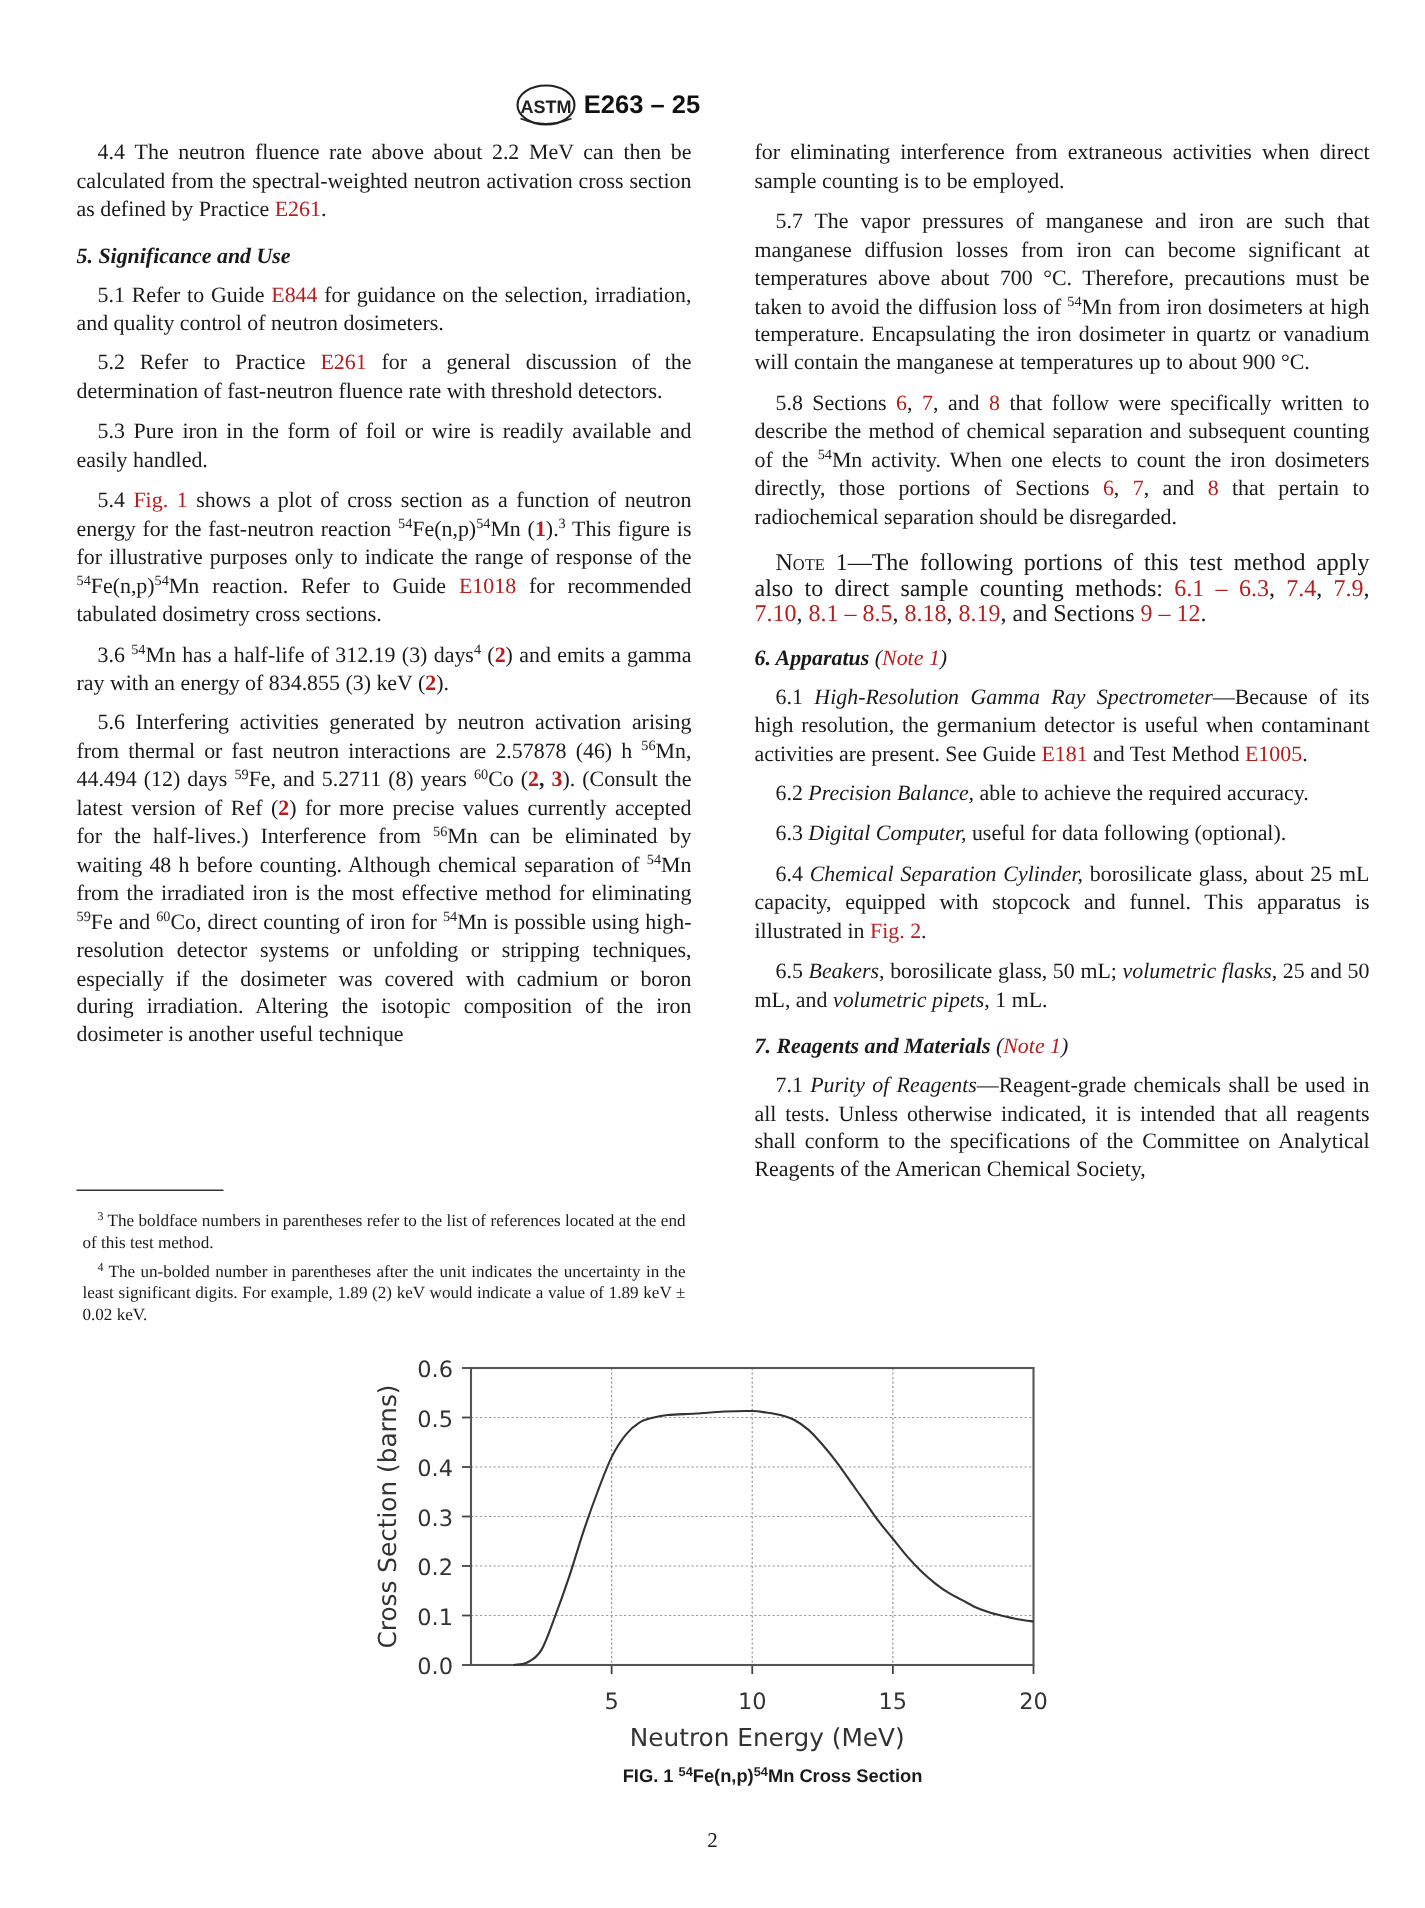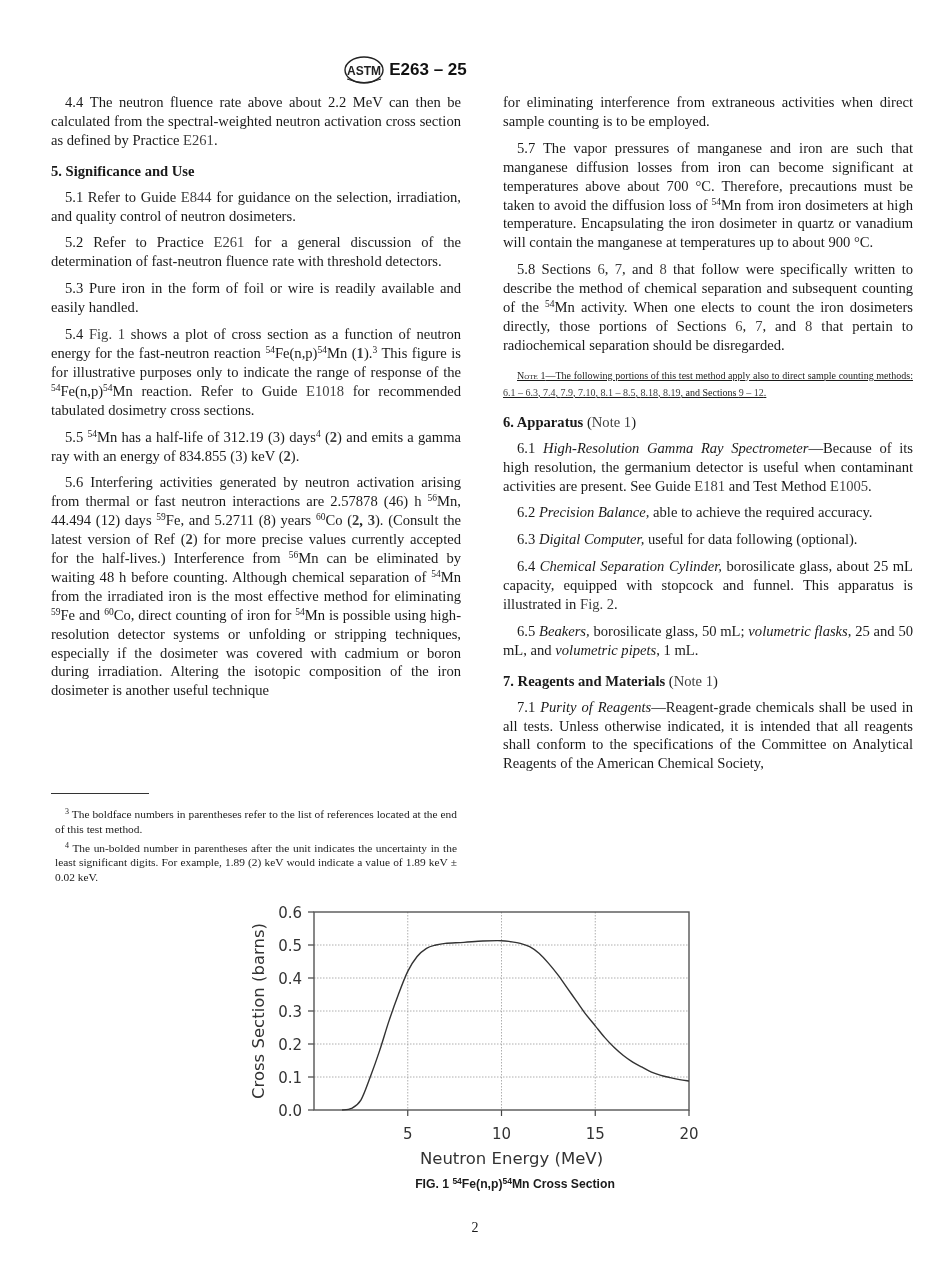--- a/index.html
+++ b/index.html
@@ -6,25 +6,25 @@
   body { width: 950px; height: 1272px; position: relative; overflow: hidden;
          font-family: "Liberation Serif", serif; color: #1a1a1a; }
   .header { position: absolute; top: 54px; left: 0; width: 810px; height: 32px; display: flex; justify-content: center; align-items: center; }
   .header .logo { width: 42px; height: 30px; margin-right: 4px; }
   .header .code { font-family: "Liberation Sans", sans-serif; font-weight: bold; font-size: 17px; color: #111; }
   .col { position: absolute; top: 93px; width: 410px; font-size: 14.6px; line-height: 18.9px; text-align: justify; }
   .col.left { left: 51px; }
   .col.right { left: 503px; }
   p { margin: 0 0 8px 0; text-indent: 14px; }
   p.noind { text-indent: 0; }
-  h2 { font-size: 14.6px; font-weight: bold; margin: 12px 0 7px 0; }
-  .ref { color: #404040; }
+  h2 { font-size: 14.6px; font-weight: bold; margin: 12px 0 7px 0; font-style: italic; }
+  .ref { color: #b91c1c; }
   b.ref { font-weight: bold; }
   sup { font-size: 9.5px; line-height: 0; vertical-align: 5px; }
-  .note { font-size: 10px; line-height: 17px; text-indent: 14px; margin: 12px 0 10px 0; text-decoration: underline; }
+  .note { font-size: 16px; line-height: 17px; text-indent: 14px; margin: 12px 0 10px 0; }
   .note .sc { font-variant: small-caps; }
   .fnrule { position: absolute; left: 51px; top: 793px; width: 98px; border-top: 1px solid #333; }
   .footnotes { position: absolute; left: 51px; top: 803px; width: 410px; font-size: 11.4px; line-height: 14.8px; text-align: justify; }
   .footnotes p { margin: 4px; text-indent: 10px; }
   .footnotes sup { font-size: 8px; vertical-align: 4px; }
   .chart { position: absolute; left: 240px; top: 898px; width: 470px; height: 290px; }
   .caption { position: absolute; top: 1177px; left: 0; width: 950px; text-align: center; font-family: "Liberation Sans", sans-serif; font-weight: bold; font-size: 12.2px; margin-left: 40px; }
   .caption sup { font-size: 8.5px; vertical-align: 4px; }
   .pageno { position: absolute; top: 1220px; left: 0; width: 950px; text-align: center; font-size: 14px; }
 </style>
@@ -46,21 +46,21 @@
   <h2>5. Significance and Use</h2>
 
   <p><span>5.1 Refer to Guide </span><a class="ref">E844</a><span> for guidance on the selection, irradiation, and quality control of neutron dosimeters.</span></p>
 
   <p><span>5.2 Refer to Practice </span><a class="ref">E261</a><span> for a general discussion of the determination of fast-neutron fluence rate with threshold detectors.</span></p>
 
   <p>5.3 Pure iron in the form of foil or wire is readily available and easily handled.</p>
 
   <p><span>5.4 </span><a class="ref">Fig. 1</a><span> shows a plot of cross section as a function of neutron energy for the fast-neutron reaction </span><sup>54</sup><span>Fe(n,p)</span><sup>54</sup><span>Mn (</span><b class="ref">1</b><span>).</span><sup>3</sup><span> This figure is for illustrative purposes only to indicate the range of response of the </span><sup>54</sup><span>Fe(n,p)</span><sup>54</sup><span>Mn reaction. Refer to Guide </span><a class="ref">E1018</a><span> for recommended tabulated dosimetry cross sections.</span></p>
 
-  <p><span>5.5 </span><sup>54</sup><span>Mn has a half-life of 312.19 (3) days</span><sup>4</sup><span> (</span><b class="ref">2</b><span>) and emits a gamma ray with an energy of 834.855 (3) keV (</span><b class="ref">2</b><span>).</span></p>
+  <p><span>3.6 </span><sup>54</sup><span>Mn has a half-life of 312.19 (3) days</span><sup>4</sup><span> (</span><b class="ref">2</b><span>) and emits a gamma ray with an energy of 834.855 (3) keV (</span><b class="ref">2</b><span>).</span></p>
 
   <p><span>5.6 Interfering activities generated by neutron activation arising from thermal or fast neutron interactions are 2.57878 (46) h </span><sup>56</sup><span>Mn, 44.494 (12) days </span><sup>59</sup><span>Fe, and 5.2711 (8) years </span><sup>60</sup><span>Co (</span><b class="ref">2</b><b>, </b><b class="ref">3</b><span>). (Consult the latest version of Ref (</span><b class="ref">2</b><span>) for more precise values currently accepted for the half-lives.) Interference from </span><sup>56</sup><span>Mn can be eliminated by waiting 48 h before counting. Although chemical separation of </span><sup>54</sup><span>Mn from the irradiated iron is the most effective method for eliminating </span><sup>59</sup><span>Fe and </span><sup>60</sup><span>Co, direct counting of iron for </span><sup>54</sup><span>Mn is possible using high-resolution detector systems or unfolding or stripping techniques, especially if the dosimeter was covered with cadmium or boron during irradiation. Altering the isotopic composition of the iron dosimeter is another useful technique</span></p>
 </div>
 
 <div class="fnrule"></div>
 <div class="footnotes">
   <p><sup>3</sup><span> The boldface numbers in parentheses refer to the list of references located at the end of this test method.</span></p>
   <p><sup>4</sup><span> The un-bolded number in parentheses after the unit indicates the uncertainty in the least significant digits. For example, 1.89 (2) keV would indicate a value of 1.89 keV ± 0.02 keV.</span></p>
 </div>
 

